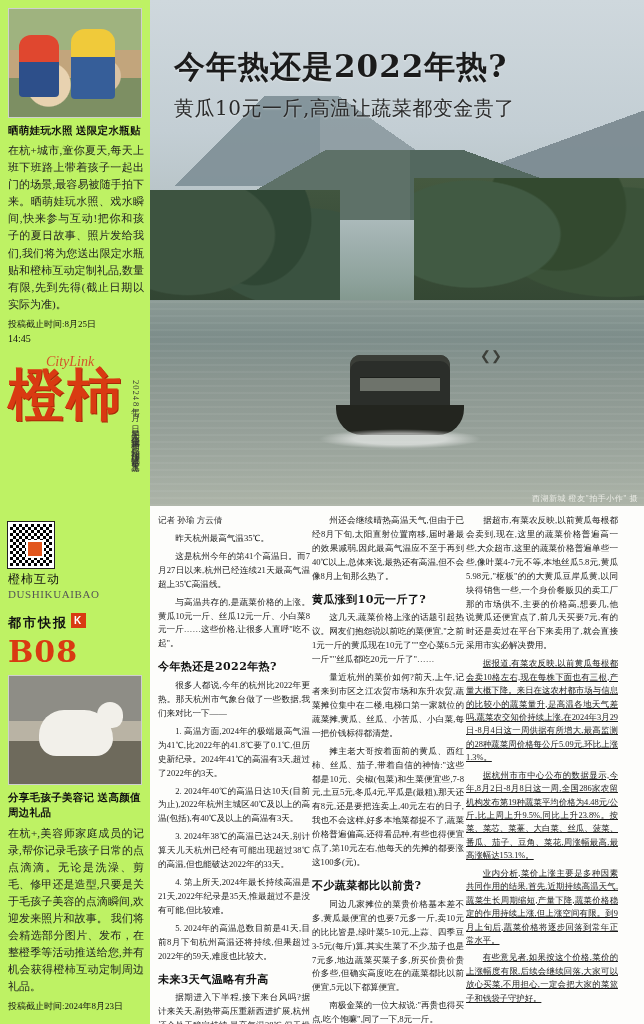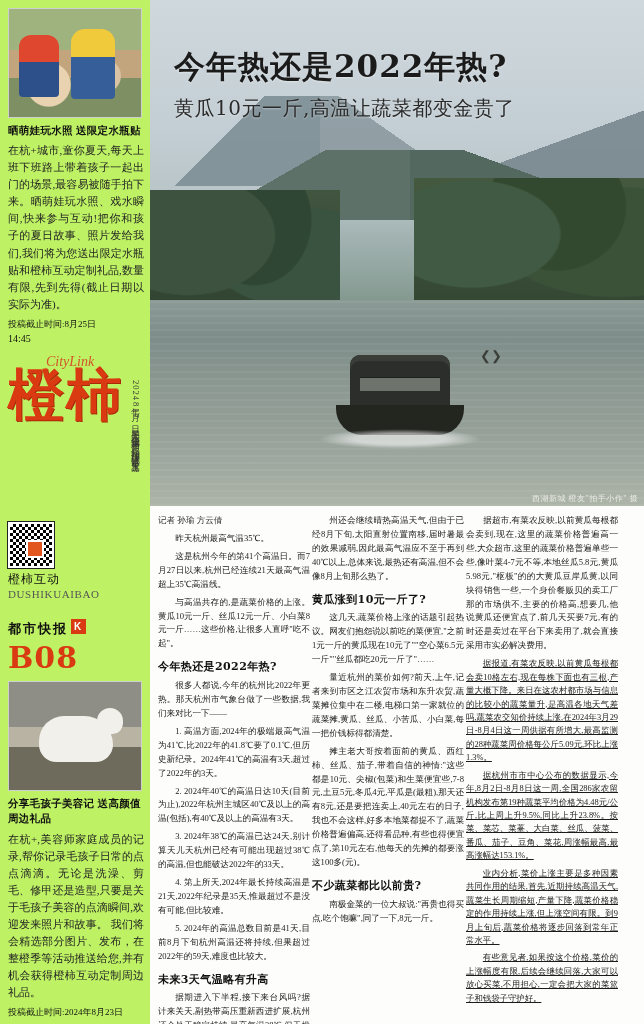--- a/index.html
+++ b/index.html
@@ -90,21 +90,21 @@
     background-blend-mode:difference;
     border:2px solid #fff; outline:1px solid #222;
     position:relative;
   }
   .qr:after{
     content:""; position:absolute; left:16px; top:16px; width:14px; height:14px;
     background:#e2571f; border:2px solid #fff;
   }
   .qr-label { font-size:12px; margin-top:3px; color:#111; letter-spacing:1px;}
   .qr-pinyin { font-size:11px; color:#555; letter-spacing:.6px;}
-  .paper-name { font-size:13px; font-weight:bold; color:#111; margin-top:19px; letter-spacing:2px;}
+  .paper-name { font-size:13px; font-weight:bold; color:#111; margin-top:13px; letter-spacing:2px;}
   .page-no {
     font-size:30px; font-weight:bold; color:#d93a12; letter-spacing:1px;
     font-family:"DejaVu Serif", serif; margin-top:2px;
   }
   .k-badge{
     display:inline-block; width:15px; height:15px; background:#d93a12; color:#fff;
     font-size:10px; text-align:center; line-height:15px; vertical-align:3px;
     font-family:"Liberation Sans",sans-serif; margin-left:3px;
   }
 
@@ -283,20 +283,21 @@
 
       </div>
 
       <div class="col">
         <div class="p">州还会继续晴热高温天气,但由于已经8月下旬,太阳直射位置南移,届时暑最的效果减弱,因此最高气温应不至于再到40℃以上,总体来说,最热还有高温,但不会像8月上旬那么热了。</div>
         <div class="sec-h">黄瓜涨到10元一斤了?</div>
         <div class="p">这几天,蔬菜价格上涨的话题引起热议。网友们抱怨说以前吃的菜便宜,"之前1元一斤的黄瓜现在10元了""空心菜6.5元一斤""丝瓜都吃20元一斤了"……</div>
         <div class="p">量近杭州的菜价如何?前天,上午,记者来到市区之江农贸市场和东升农贸,蔬菜摊位集中在二楼,电梯口第一家就位的蔬菜摊,黄瓜、丝瓜、小苦瓜、小白菜,每一把价钱标得都清楚。</div>
         <div class="p">摊主老大哥按着面前的黄瓜、西红柿、丝瓜、茄子,带着自信的神情:"这些都是10元、尖椒(包菜)和生菜便宜些,7-8元,土豆5元,冬瓜4元,平瓜是(最粗),那天还有8元,还是要把连卖上,40元左右的日子,我也不会这样,好多本地菜都提不了,蔬菜价格普遍偏高,还得看品种,有些也得便宜点了,第10元左右,他每天的先摊的都要涨这100多(元)。</div>
         <div class="sec-h">不少蔬菜都比以前贵?</div>
+        <div class="p">同边几家摊位的菜贵价格基本差不多,黄瓜最便宜的也要7元多一斤,卖10元的比比皆是,绿叶菜5-10元,上蒜、四季豆3-5元(每斤)算,其实生菜了不少,茄子也是7元多,地边蔬菜买菜子多,所买价贵价贵价多些,但确实高度吃在的蔬菜都比以前便宜,5元以下都算便宜。</div>
         <div class="p">南极金菜的一位大叔说:"再贵也得买点,吃个饱嘛",同了一下,8元一斤。</div>
 
       </div>
 
       <div class="col">
         <div class="p">据超市,有菜农反映,以前黄瓜每根都会卖到,现在,这里的蔬菜价格普遍高一些,大众超市,这里的蔬菜价格普遍单些一些,像叶菜4-7元不等,本地丝瓜5.8元,黄瓜5.98元,"枢板"的的大黄瓜豆岸瓜黄,以同块得销售一些,一个身价餐贩贝的卖工厂那的市场供不,主要的价格高,想要几,他说黄瓜还便宜点了,前几天买要7元,有的时还是卖过在平台下来卖用了,就会直接采用市实必解决费用。</div>
         <div class="p tail">据报道,有菜农反映,以前黄瓜每根都会卖10格左右,现在每株下面也有三根,产量大概下降。来日在这农村都市场与信息的比较小的蔬菜量升,是高温各地天气差吗,蔬菜农交知价持续上涨,在2024年3月29日-8月4日这一周供据有所增大,最高监测的28种蔬菜周价格每公斤5.09元,环比上涨1.3%。</div>
         <div class="p tail">据杭州市市中心公布的数据显示,今年,8月2日-8月8日这一周,全国286家农留机构发布第19种蔬菜平均价格为4.48元/公斤,比上周上升9.5%,同比上升23.8%。按菜、菜芯、菜薹、大白菜、丝瓜、菠菜、番瓜、茄子、豆角、菜花,周涨幅最高,最高涨幅达153.1%。</div>
         <div class="p tail">业内分析,菜价上涨主要是多种因素共同作用的结果,首先,近期持续高温天气,蔬菜生长周期缩短,产量下降,蔬菜价格稳定的作用持续上涨,但上涨空间有限。到9月上旬后,蔬菜价格将逐步回落到常年正常水平。</div>
         <div class="p tail">有些意见者,如果按这个价格,菜价的上涨幅度有限,后续会继续回落,大家可以放心买菜,不用担心,一定会把大家的菜篮子和钱袋子守护好。</div>

